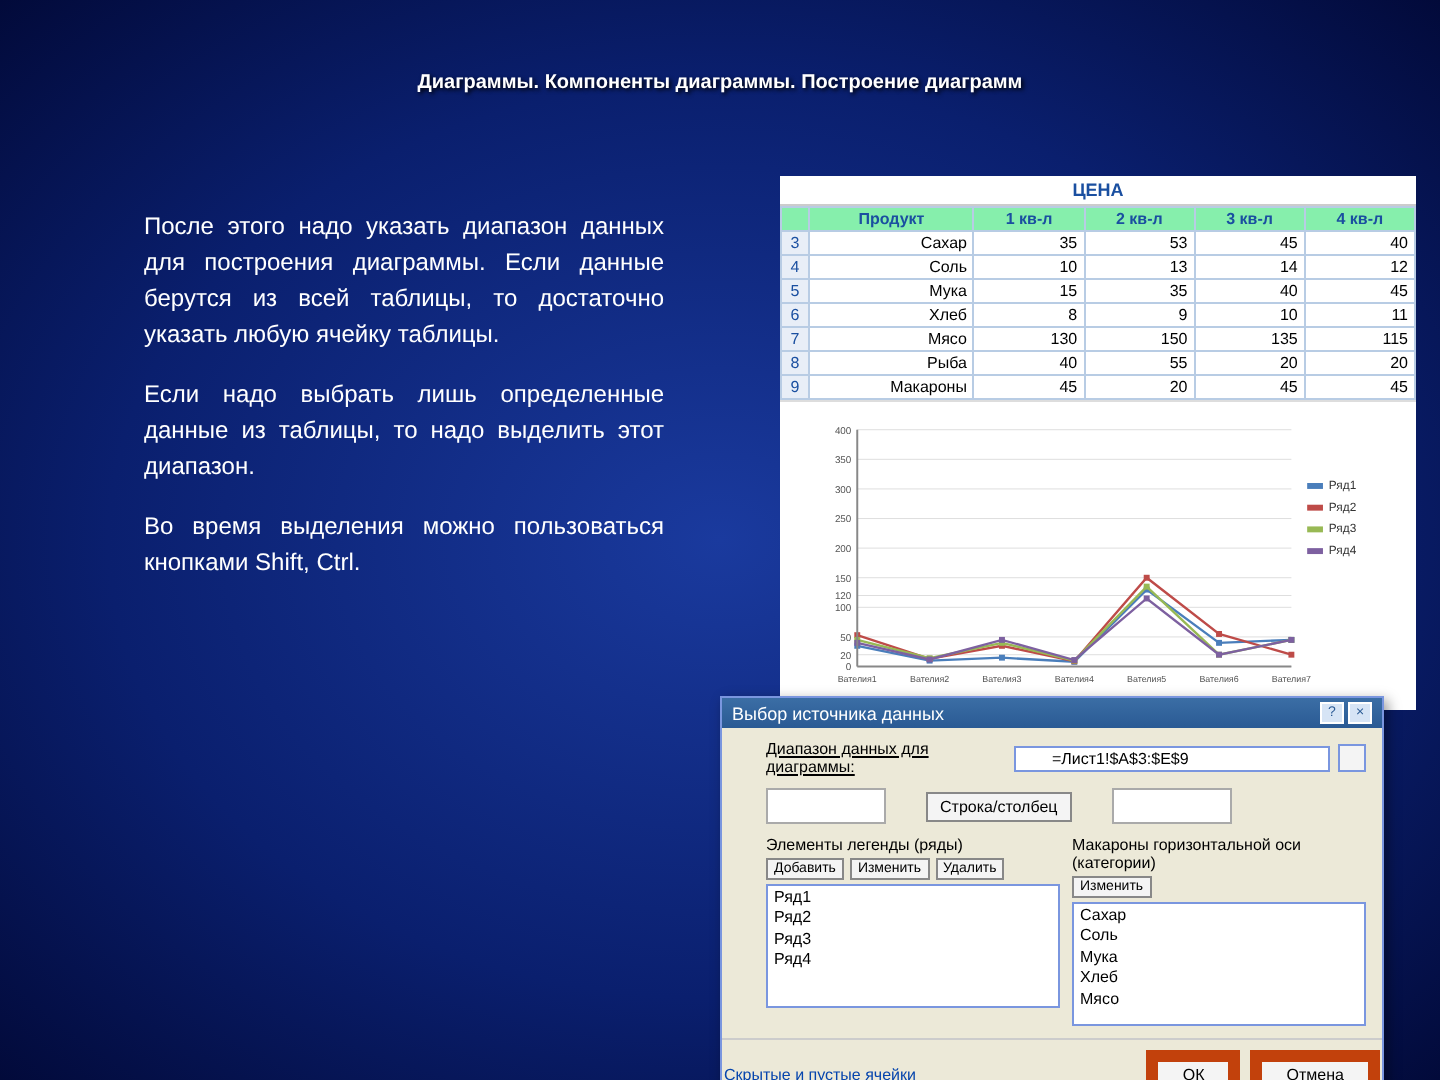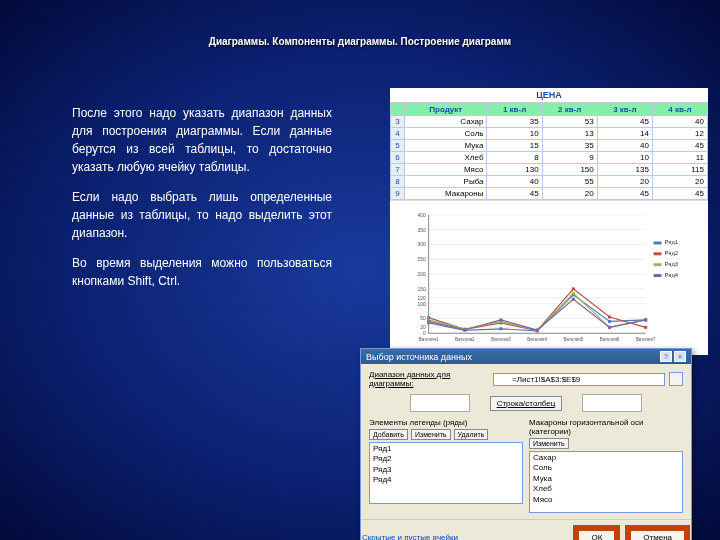--- a/index.html
+++ b/index.html
@@ -20,26 +20,26 @@
   table.data th, table.data td { border: 1px solid #b8cce4; padding: 1px 3px; text-align: right; }
   table.data th { color: #1a4fa0; font-weight: bold; text-align: center; background: #86efac; }
   table.data td:first-child, table.data th:first-child { text-align: left; }
   .rownum { width: 14px; background: #e8eef7; color: #1a4fa0; text-align: center !important; border-right: 1px solid #9db7d9; }
   .chart-area { height: 155px; padding: 4px 6px 2px; position: relative; background: #fff; border-top: 1px solid #ddd; }
   .chart-svg { width: 100%; height: 100%; }
   .dialog { position: absolute; right: 28px; top: 348px; width: 332px; background: #ece9d8; border: 1px solid #7a96df; font-size: 8px; color: #000; box-shadow: 2px 2px 6px rgba(0,0,0,0.4); }
   .dlg-title { background: linear-gradient(#3b6ea5, #2a5a94); color: #fff; padding: 2px 5px; font-size: 9px; display: flex; justify-content: space-between; align-items: center; }
   .dlg-title .wc { display: flex; gap: 2px; }
   .dlg-title .wc span { width: 12px; height: 11px; background: #d6e4f5; border: 1px solid #fff; font-size: 7px; text-align: center; line-height: 9px; color: #2a5a94; }
-  .dlg-body { padding: 6px 8px; }
+  .dlg-body { padding: 6px 8px; margin-left: 14px; }
   .fld-row { display: flex; align-items: center; gap: 4px; margin-bottom: 6px; }
   .fld-row label { width: 120px; text-decoration: underline; }
   .fld-row input { flex: 1; font-size: 8px; padding: 1px 18px; border: 1px solid #7a96df; background: #fff; }
   .fld-row .range-btn { width: 14px; height: 14px; border: 1px solid #7a96df; background: #f4f4f4; }
-  .swap-row { display: flex; justify-content: center; align-items: center; gap: 20px; margin: 4px 0 6px; text-decoration: underline; }
+  .swap-row { display: flex; align-items: center; gap: 20px; margin: 4px 0 6px; }
   .swap-row .arrow { width: 60px; height: 18px; border: 1px solid #aaa; background: #fff; position: relative; }
   .swap-row .midbtn { padding: 2px 6px; border: 1px solid #888; background: #f4f4f4; font-size: 8px; }
   .cols2 { display: flex; gap: 6px; }
   .colbox { flex: 1; }
   .colbox .hdr { font-size: 8px; margin-bottom: 2px; }
   .btnrow { display: flex; gap: 3px; margin-bottom: 2px; }
   .btnrow button { font-size: 7px; padding: 1px 3px; border: 1px solid #888; background: #f4f4f4; }
   .listbox { border: 1px solid #7a96df; background: #fff; height: 62px; overflow: hidden; padding: 1px; }
   .listbox div { padding: 0 2px; font-size: 8px; line-height: 1.3; }
   .dlg-foot { display: flex; justify-content: space-between; align-items: center; padding: 5px 1px; border-top: 1px solid #ccc; }

